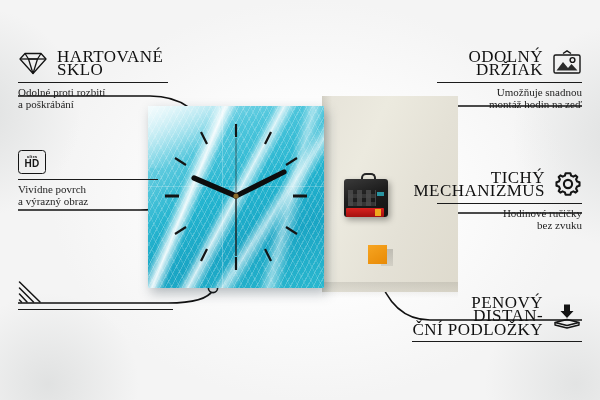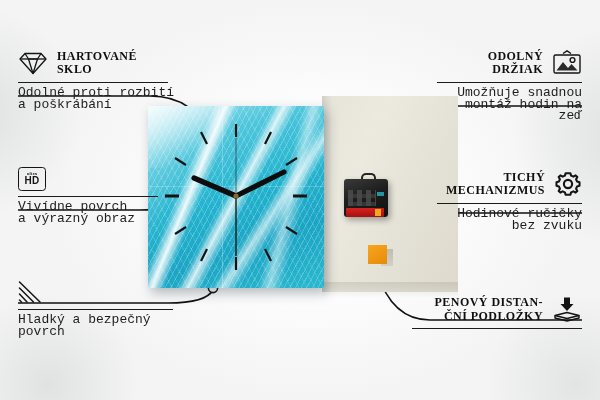--- a/index.html
+++ b/index.html
@@ -97,28 +97,28 @@
   .foam{position:absolute;left:368px;top:245px;width:19px;height:19px;
     background:linear-gradient(150deg,#f7a521,#e88a06);}
   .foam-sh{position:absolute;left:381px;top:249px;width:12px;height:17px;
     background:linear-gradient(180deg,rgba(160,158,150,.55),rgba(160,158,150,.25));}
 
   
   .feat{position:absolute;}
   .feat .head{display:flex;align-items:center;gap:9px;}
   .feat.right .head{justify-content:flex-end;}
   .feat .title{
-    font-size:12px;font-weight:bold;letter-spacing:.45px;line-height:13.4px;
+    font-size:17px;font-weight:normal;letter-spacing:.45px;line-height:13.4px;
     color:#101010;text-transform:uppercase;white-space:pre-line;
   }
   .feat.right .title{text-align:right;}
   .feat .rule{height:1px;background:#1b1b1b;margin:5px 0 4px 0;}
   .feat .desc{
-    font-size:13px;line-height:11.8px;color:#1d1d1d;white-space:pre-line;
-    font-family:Liberation Mono, monospace;
+    font-size:11px;line-height:11.8px;color:#1d1d1d;white-space:pre-line;
+    font-family:Liberation Serif, serif;
   }
   .feat.right .desc{text-align:right;}
   .ico{flex:0 0 auto;display:block;}
 
   .hd-badge{
     width:26px;height:22px;border:1.6px solid #141414;border-radius:3.5px;
     display:flex;flex-direction:column;align-items:center;justify-content:center;line-height:1;
   }
   .hd-badge .u{font-size:4.4px;font-weight:bold;letter-spacing:.2px;color:#141414;
     font-family:"Liberation Sans",sans-serif;}
@@ -207,21 +207,21 @@
         </g>
       </svg>
       <div class="title">HARTOVANÉ
 SKLO</div>
     </div>
     <div class="rule" style="width:150px;"></div>
     <div class="desc">Odolné proti rozbití
 a poškrábání</div>
   </div>
 
-  <div class="feat left" style="left:18px;top:167px;width:160px;">
+  <div class="feat left" style="left:18px;top:150px;width:160px;">
     <div class="head">
       <div class="hd-badge">
         <span class="u">ultra</span>
         <span class="h">HD</span>
       </div>
     </div>
     <div class="rule" style="width:140px;"></div>
     <div class="desc">Vivídne povrch
 a výrazný obraz</div>
   </div>
@@ -231,21 +231,20 @@
       <svg class="ico" width="28" height="24" viewBox="0 0 28 24">
         <g stroke="#141414" stroke-width="1.5" stroke-linecap="round">
           <line x1="1.5" y1="2" x2="22" y2="22"></line>
           <line x1="1.5" y1="8" x2="15.5" y2="22"></line>
           <line x1="1.5" y1="14" x2="9" y2="22"></line>
           <line x1="1.5" y1="20" x2="3.5" y2="22"></line>
         </g>
       </svg>
     </div>
     <div class="rule" style="width:155px;"></div>
-    <div class="desc">Hladký a bezpečný povrch</div>
   </div>
 
   <div class="feat right" style="left:437px;top:170px;width:145px;">
     <div class="head">
       <div class="title">TICHÝ
 MECHANIZMUS</div>
       <svg class="ico" width="28" height="28" viewBox="0 0 28 28">
         <g fill="none" stroke="#141414" stroke-width="2.1" stroke-linecap="round" stroke-linejoin="round">
           <path d="M14,3.2 L11.6,3.2 L10.9,5.6 L8.6,6.6 L6.4,5.4 L4.7,7.1 L5.9,9.3 L4.9,11.6 L2.5,12.3
                    L2.5,15.7 L4.9,16.4 L5.9,18.7 L4.7,20.9 L6.4,22.6 L8.6,21.4 L10.9,22.4 L11.6,24.8

